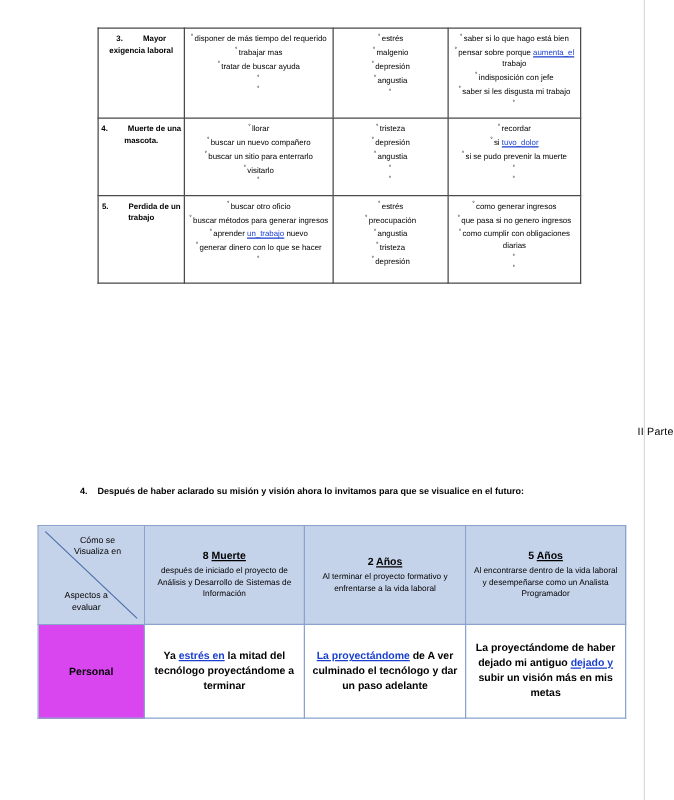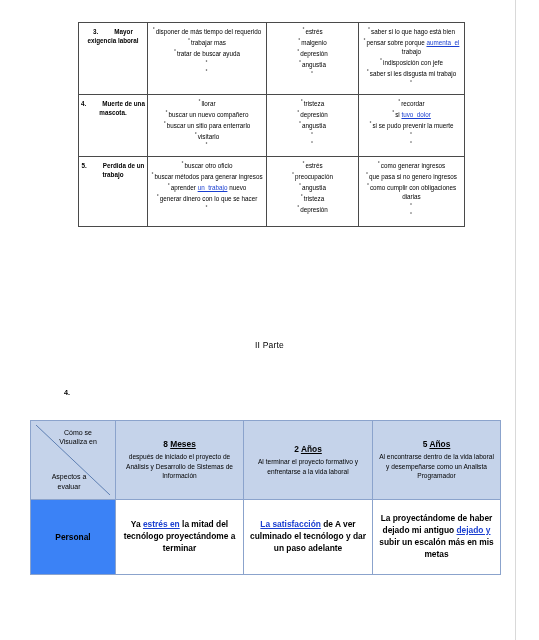--- a/index.html
+++ b/index.html
@@ -84,21 +84,21 @@
     text-decoration: underline;
     text-decoration-color: #1a3fd0;
   }
 
   
   .part-title {
     position: absolute;
     left: 0;
     right: 0;
     top: 340px;
-    text-align: center;
+    text-align: right;
     font-size: 8.5px;
     font-weight: normal;
     letter-spacing: 0.2px;
   }
   .instruction {
     position: absolute;
     left: 78px;
     top: 388px;
     width: 400px;
     font-size: 7.2px;
@@ -185,21 +185,21 @@
     text-decoration: underline;
   }
   .hdr-sub {
     display: block;
     font-size: 6.6px;
     line-height: 1.45;
     font-weight: normal;
   }
 
   td.rowlabel {
-    background: #3b82f6;
+    background: #d946ef;
     font-size: 8.4px;
     font-weight: bold;
     height: 66px;
   }
   td.bodycell {
     background: #ffffff;
     font-size: 8.4px;
     font-weight: bold;
     line-height: 1.42;
     vertical-align: top;
@@ -310,21 +310,21 @@
         </td>
       </tr>
 
     </tbody>
   </table>
 </div>
 
 <div class="part-title">II Parte</div>
 
 <div class="instruction">
-  <span class="num">4.</span>
+  <span class="num">4.</span><span>Después de haber aclarado su misión y visión ahora lo invitamos para que se visualice en el futuro:</span>
 </div>
 
 <div class="t2-wrap">
   <table class="t2">
     <colgroup>
         <col class="m1">
         <col class="m2">
         <col class="m3">
         <col class="m4">
       </colgroup>
@@ -333,33 +333,33 @@
         <td class="corner">
           <div class="corner-inner">
             <svg class="corner-diag" viewBox="0 0 85 70" preserveAspectRatio="none">
               <line x1="0" y1="0" x2="85" y2="70" stroke="#4a6fa8" stroke-width="0.9"></line>
             </svg>
             <div class="corner-top">Cómo se Visualiza en</div>
             <div class="corner-bot">Aspectos a evaluar</div>
           </div>
         </td>
         <td class="hdr">
-          <span class="hdr-title"><span>8</span> <span class="u">Meses</span></span>
+          <span class="hdr-title"><span>8</span> <span class="u">Muerte</span></span>
           <span class="hdr-sub">después de iniciado el proyecto de Análisis y Desarrollo de Sistemas de Información</span>
         </td>
         <td class="hdr">
           <span class="hdr-title"><span>2</span> <span class="u">Años</span></span>
           <span class="hdr-sub">Al terminar el proyecto formativo y enfrentarse a la vida laboral</span>
         </td>
         <td class="hdr">
           <span class="hdr-title"><span>5</span> <span class="u">Años</span></span>
           <span class="hdr-sub">Al encontrarse dentro de la vida laboral y desempeñarse como un Analista Programador</span>
         </td>
       </tr>
       <tr>
         <td class="rowlabel">Personal</td>
         <td class="bodycell"><span>Ya </span><span class="sp2">estrés  en</span><span> la mitad del tecnólogo proyectándome a terminar</span></td>
-        <td class="bodycell"><span></span><span class="sp2">La  satisfacción</span><span> de  A ver  culminado el tecnólogo y dar un paso adelante</span></td>
-        <td class="bodycell"><span>La proyectándome de haber dejado mi antiguo </span><span class="sp2">dejado  y</span><span> subir un escalón más  en mis metas</span></td>
+        <td class="bodycell"><span></span><span class="sp2">La  proyectándome</span><span> de  A ver  culminado el tecnólogo y dar un paso adelante</span></td>
+        <td class="bodycell"><span>La proyectándome de haber dejado mi antiguo </span><span class="sp2">dejado  y</span><span> subir un visión más  en mis metas</span></td>
       </tr>
     </tbody>
   </table>
 </div>
 
 </body></html>

